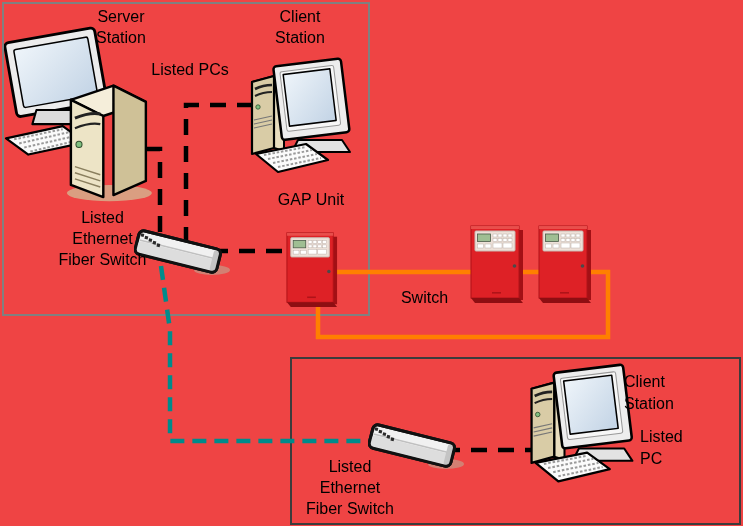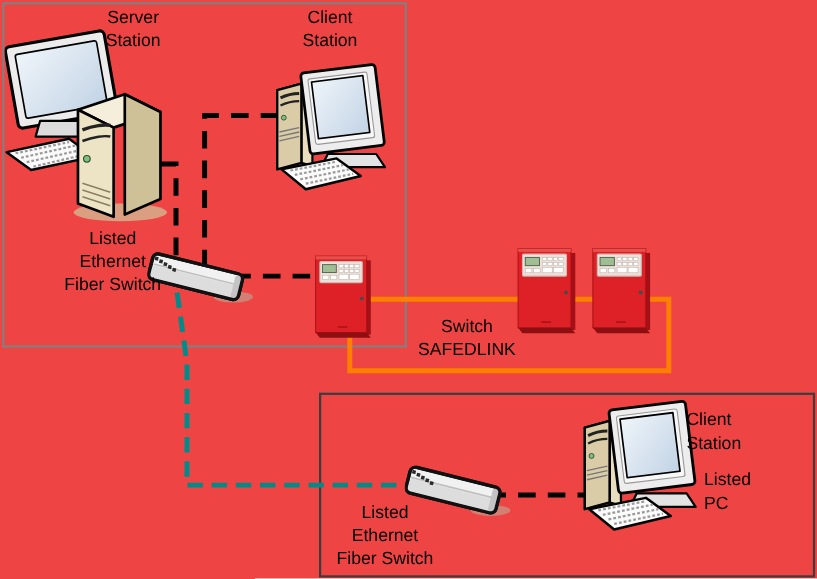--- a/index.html
+++ b/index.html
@@ -151,30 +151,33 @@
   </svg>
 
   <div class="lbl" style="left:61px;top:6px;width:120px">
     <span>Server</span>
     <span>Station</span>
   </div>
   <div class="lbl" style="left:240px;top:6px;width:120px">
     <span>Client</span>
     <span>Station</span>
   </div>
+  <div class="lbl" style="left:130px;top:59px;width:120px">
+    <span>Listed PCs</span>
+  </div>
   <div class="lbl" style="left:40px;top:207px;width:125px">
     <span>Listed</span>
     <span>Ethernet</span>
     <span>Fiber Switch</span>
   </div>
   <div class="lbl" style="left:250px;top:189px;width:122px">
+    <span>GAP Unit</span>
   </div>
   <div class="lbl" style="left:352px;top:287px;width:145px">
     <span>Switch</span>
-    <span>SAFEDLINK</span>
   </div>
   <div class="lbl" style="left:287px;top:456px;width:126px">
     <span>Listed</span>
     <span>Ethernet</span>
     <span>Fiber Switch</span>
   </div>
   <div class="lbl lh22 alignL" style="left:624px;top:371px">
     <span>Client</span>
     <span>Station</span>
   </div>

